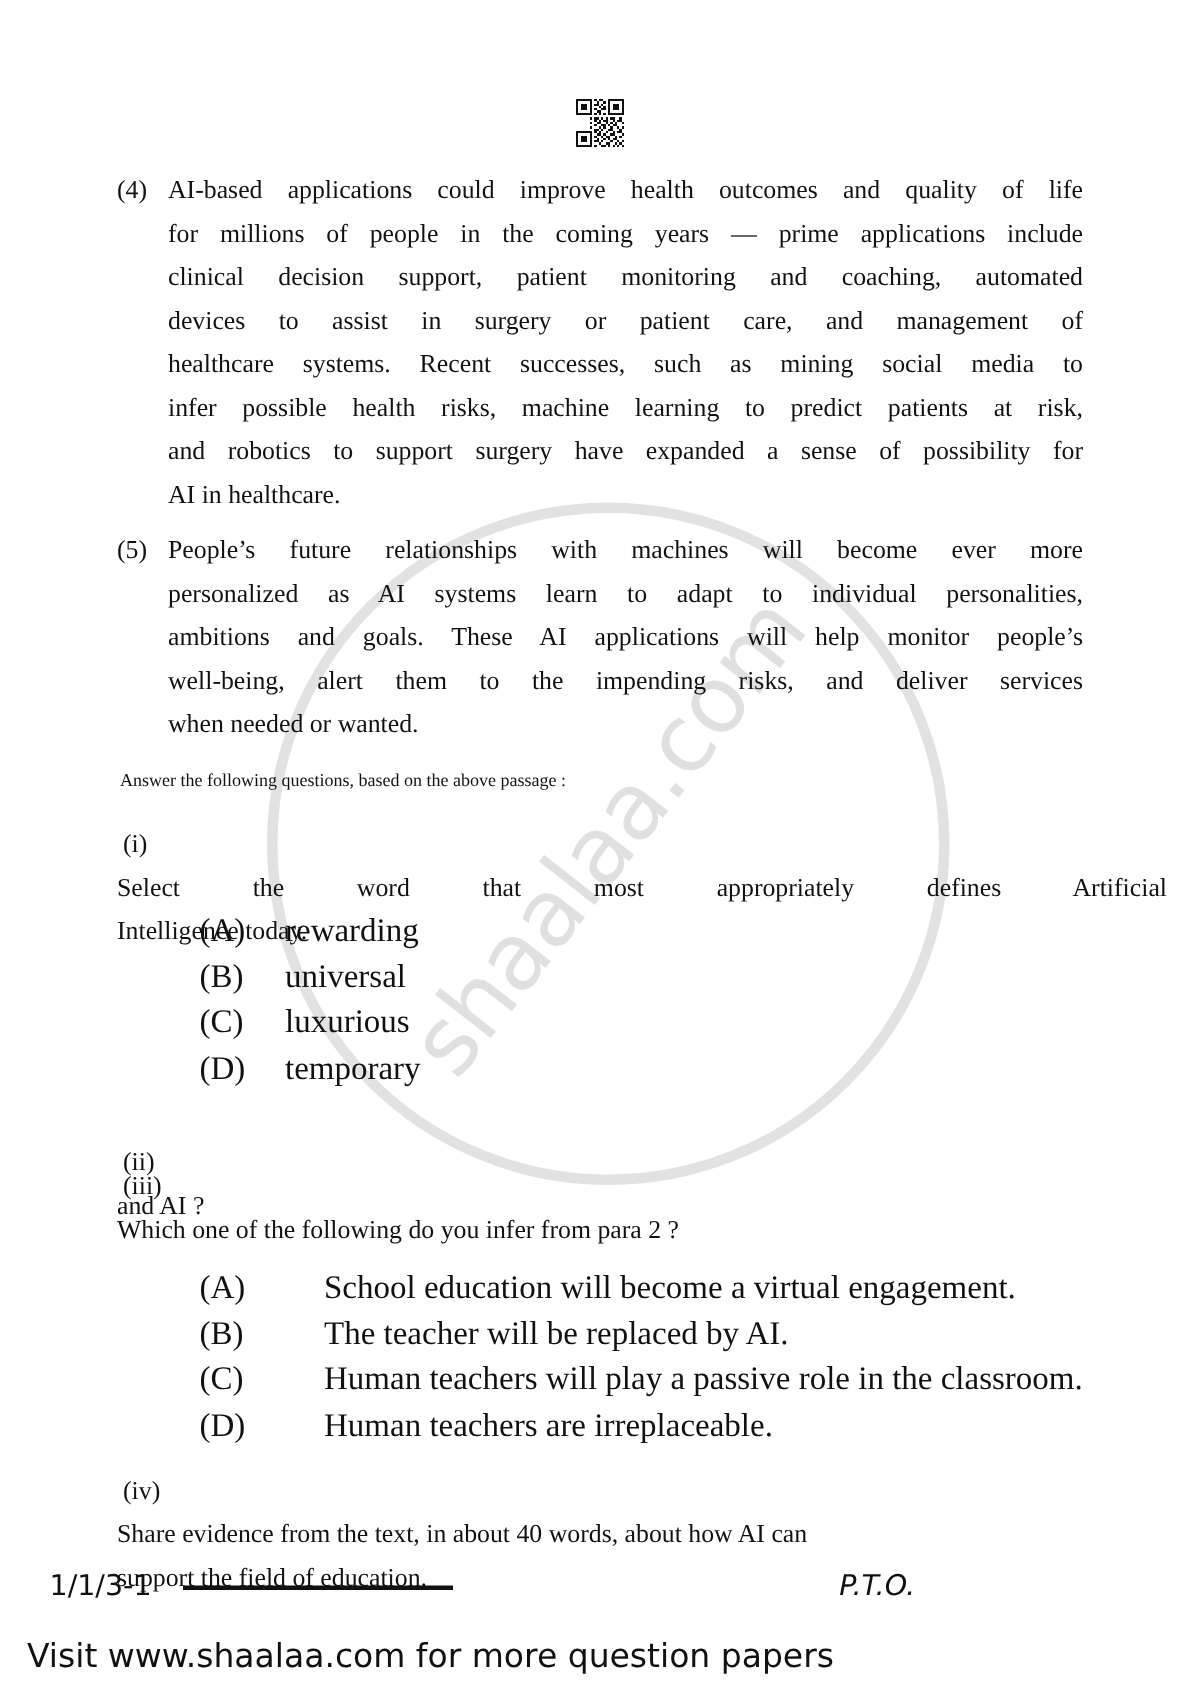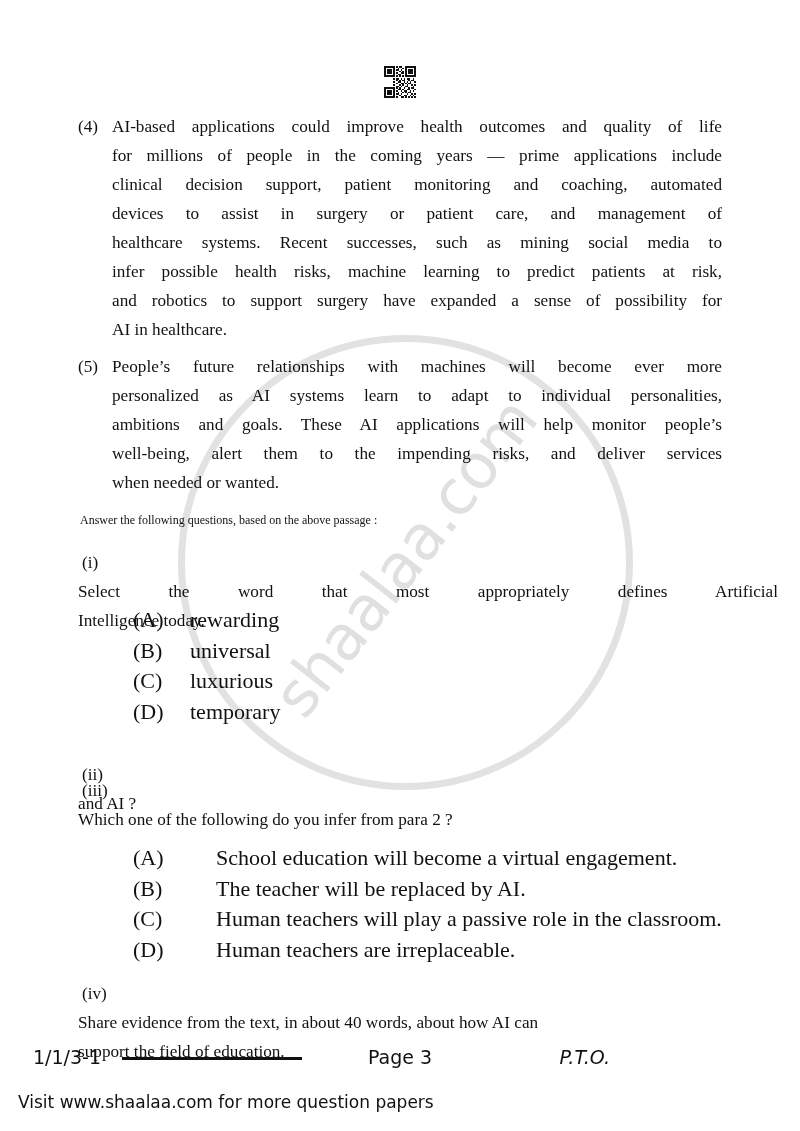--- a/index.html
+++ b/index.html
@@ -218,21 +218,21 @@
     position: absolute;
     right: 30px;
     top: 3px;
     font-style: italic;
   }
   .site-note {
     position: absolute;
     left: 18px;
     top: 1092px;
     font-family: "DejaVu Sans", "Liberation Sans", sans-serif;
-    font-size: 17px;
+    font-size: 22px;
     color: #111;
   }
 </style>
 </head>
 <body>
 
 <div class="page">
 
   <div class="watermark">
     <div class="wm-circle"></div>
@@ -434,20 +434,19 @@
       <span class="q-body">
         <span class="jline end">Share evidence from the text, in about 40 words, about how AI can</span>
         <span class="jline end">support the field of education.</span>
       </span>
       
     </div>
 
     <div class="footer">
       <span class="code">1/1/3-1</span>
       <span class="rule"></span>
-      <span class="pageno">Page 3</span>
       <span class="pto">P.T.O.</span>
     </div>
 
     <div class="site-note">Visit www.shaalaa.com for more question papers</div>
 
   </div>
 </div>
 
 </body></html>

